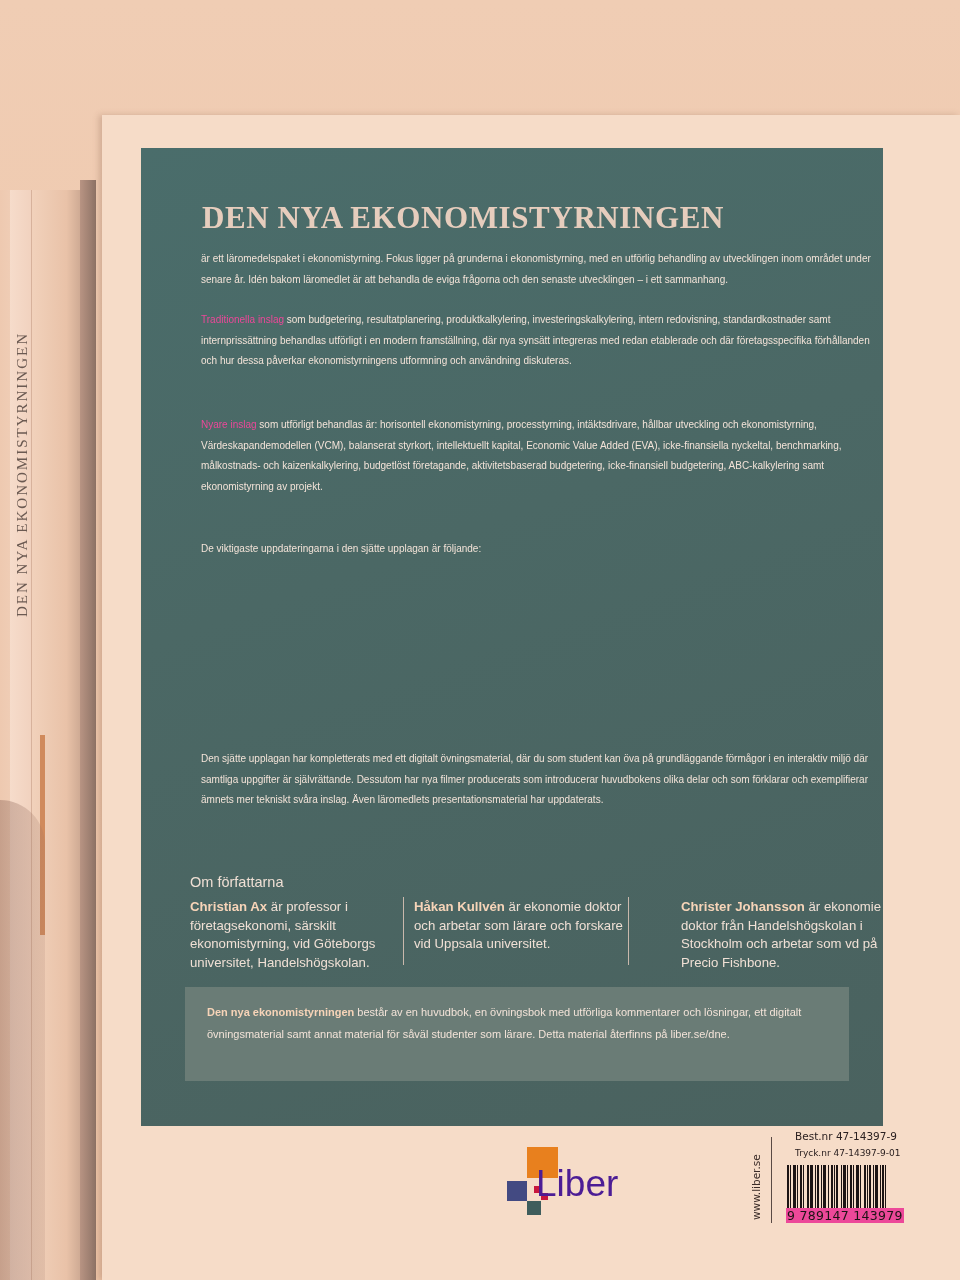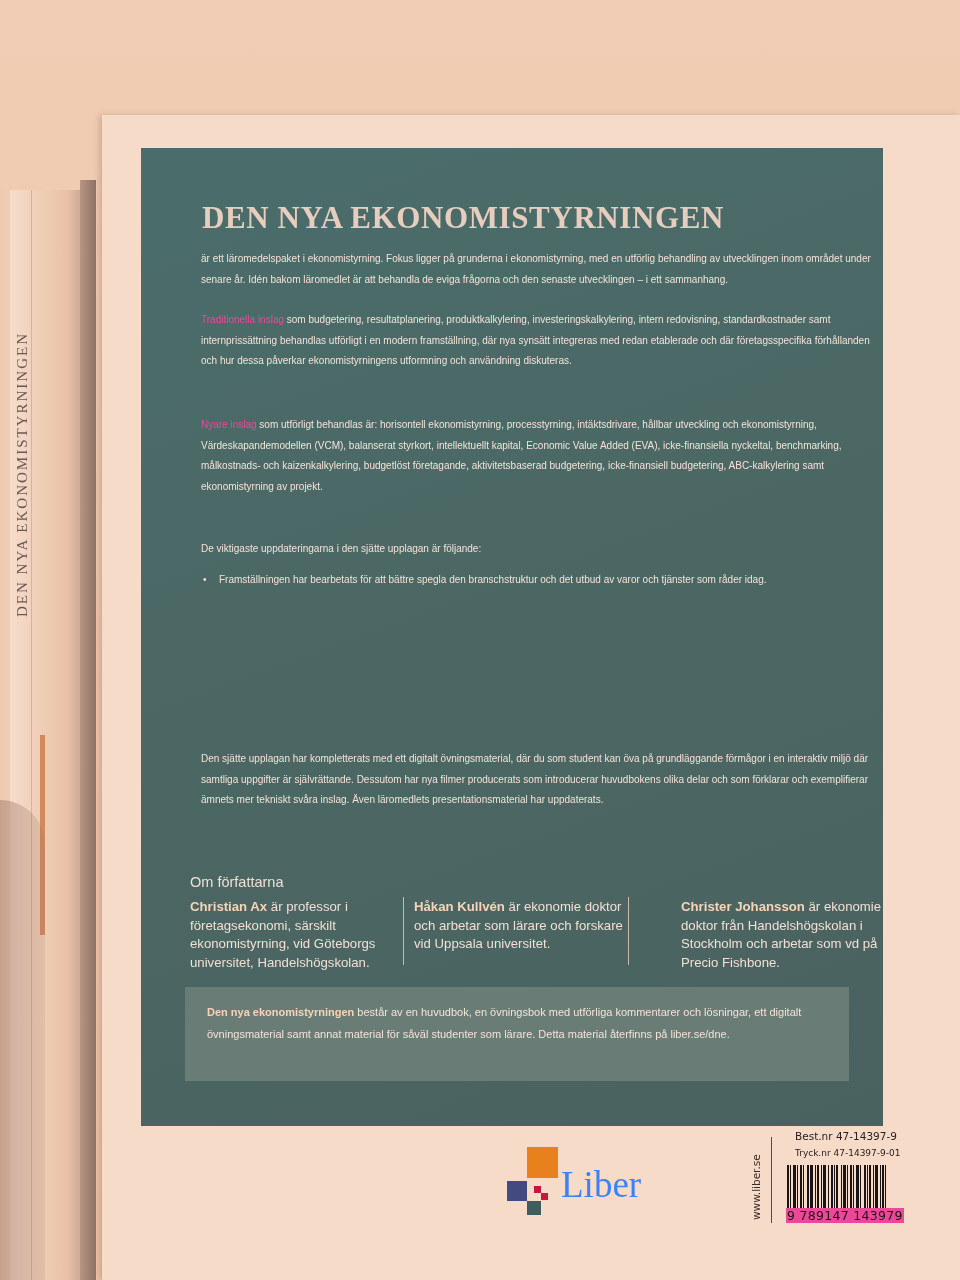--- a/index.html
+++ b/index.html
@@ -82,22 +82,22 @@
       background: #6a7c76;
     }
     .info-text {
       position: absolute; left: 207px; top: 1002px; width: 630px;
       font-size: 11px; line-height: 21.5px; color: #f3e3d8;
     }
     .info-text b { color: #f7d4b8; }
     
     .logo-sq { position: absolute; }
     .logo-word {
-      position: absolute; left: 561px; top: 1163px;
-      font-family: Liberation Serif, serif; font-size: 37px; color: #3b82f6;
+      position: absolute; left: 536px; top: 1163px;
+      font-family: Liberation Sans, sans-serif; font-size: 37px; color: #4c1d95;
     }
     .web-text {
       position: absolute; left: 750px; top: 1140px; height: 95px;
       writing-mode: vertical-rl; transform: rotate(180deg);
       font-family: "DejaVu Sans", sans-serif; font-size: 10.5px; color: #3b2c28; text-align: center;
     }
     .web-divider { position: absolute; left: 771px; top: 1137px; width: 1px; height: 86px; background: #5a4a44; }
     .best { position: absolute; left: 795px; top: 1130px; font-family: "DejaVu Sans", sans-serif; font-size: 10.5px; color: #2b2020; }
     .tryck { position: absolute; left: 795px; top: 1148px; font-family: "DejaVu Sans", sans-serif; font-size: 9px; color: #2b2020; }
     .barcode {
@@ -129,21 +129,20 @@
 
 <p class="body-text" style="top:249px;">är ett läromedelspaket i ekonomistyrning. Fokus ligger på grunderna i ekonomistyrning, med en utförlig behandling av utvecklingen inom området under senare år. Idén bakom läromedlet är att behandla de eviga frågorna och den senaste utvecklingen – i ett sammanhang.</p>
 
 <p class="body-text" style="top:310px;"><b>Traditionella inslag</b><span> som budgetering, resultatplanering, produktkalkylering, investeringskalkylering, intern redovisning, standardkostnader samt internprissättning behandlas utförligt i en modern framställning, där nya synsätt integreras med redan etablerade och där företagsspecifika förhållanden och hur dessa påverkar ekonomistyrningens utformning och användning diskuteras.</span></p>
 
 <p class="body-text" style="top:415px;"><b>Nyare inslag</b><span> som utförligt behandlas är: horisontell ekonomistyrning, processtyrning, intäktsdrivare, hållbar utveckling och ekonomistyrning, Värdeskapandemodellen (VCM), balanserat styrkort, intellektuellt kapital, Economic Value Added (EVA), icke-finansiella nyckeltal, benchmarking, målkostnads- och kaizenkalkylering, budgetlöst företagande, aktivitetsbaserad budgetering, icke-finansiell budgetering, ABC-kalkylering samt ekonomistyrning av projekt.</span></p>
 
 <p class="body-text" style="top:539px;">De viktigaste uppdateringarna i den sjätte upplagan är följande:</p>
 
 <ul class="body-text bullets" style="top:570px; width:660px;">
-  <li>Framställningen har bearbetats för att bättre spegla den branschstruktur och det utbud av varor och tjänster som råder idag.</li>
 </ul>
 
 <p class="body-text" style="top:749px;">Den sjätte upplagan har kompletterats med ett digitalt övningsmaterial, där du som student kan öva på grundläggande förmågor i en interaktiv miljö där samtliga uppgifter är självrättande. Dessutom har nya filmer producerats som introducerar huvudbokens olika delar och som förklarar och exemplifierar ämnets mer tekniskt svåra inslag. Även läromedlets presentationsmaterial har uppdaterats.</p>
 
 <div class="authors-head">Om författarna</div>
 
 <div class="author" style="left:190px; width:205px;"><b>Christian Ax</b><span> är professor i företagsekonomi, särskilt ekonomistyrning, vid Göteborgs universitet, Handelshögskolan.</span></div>
 <div class="author-divider" style="left:403px;"></div>
 <div class="author" style="left:414px; width:210px;"><b>Håkan Kullvén</b><span> är ekonomie doktor och arbetar som lärare och forskare vid Uppsala universitet.</span></div>
 <div class="author-divider" style="left:628px;"></div>

